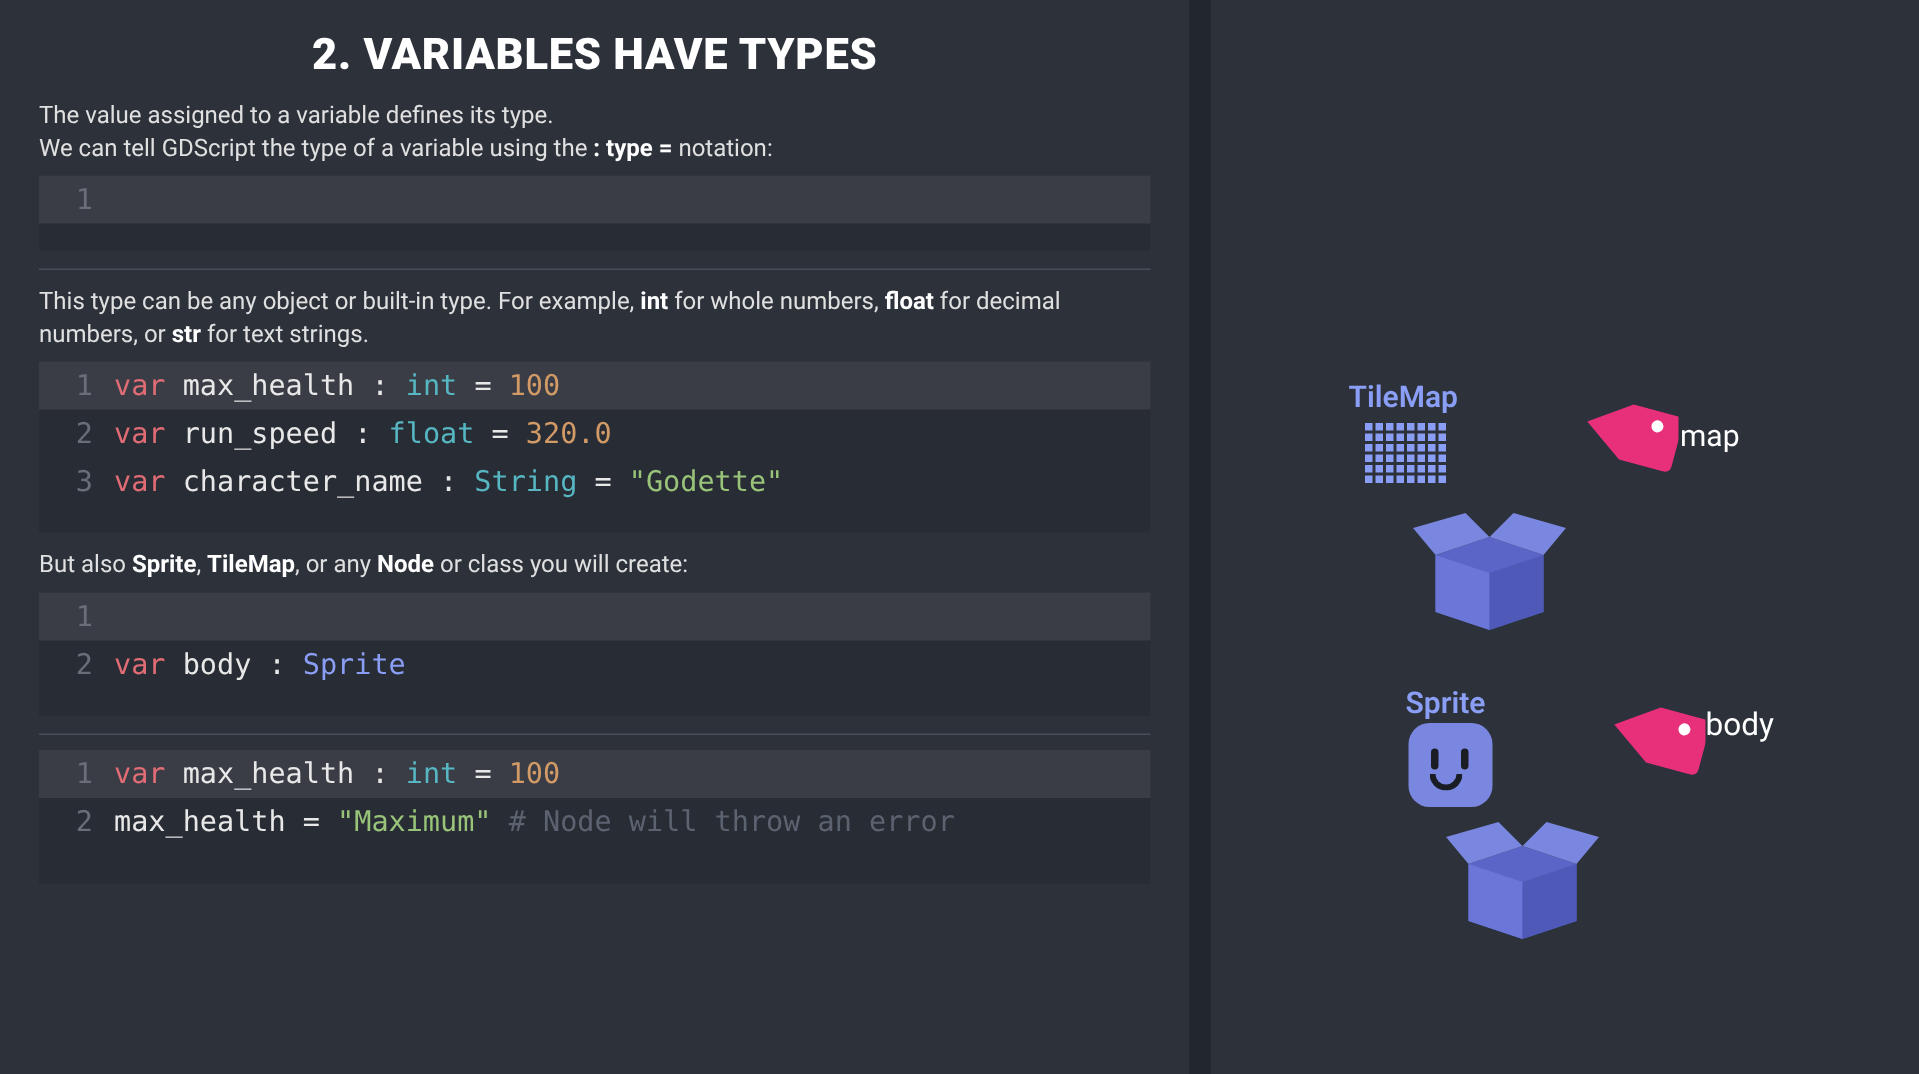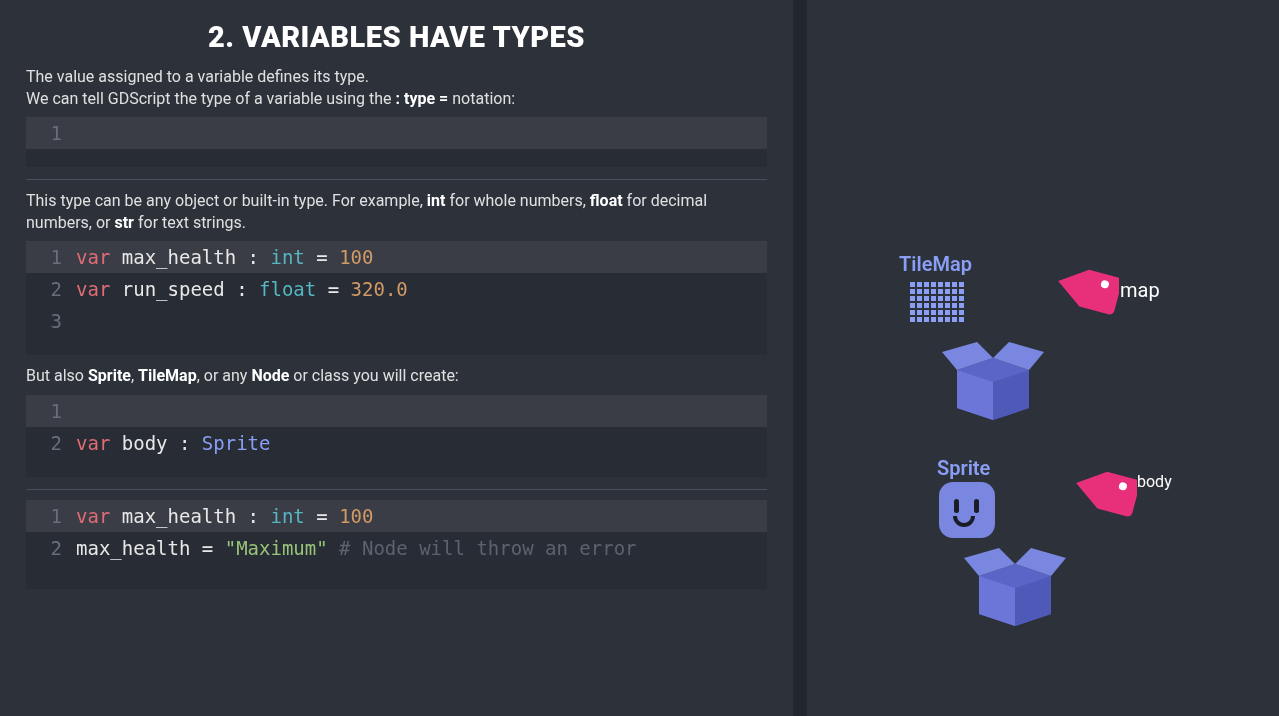--- a/index.html
+++ b/index.html
@@ -117,21 +117,21 @@
     }
     .label-map {
       color: #fff;
       font-size: 20px;
       position: absolute;
       top: 26px;
       left: 228px;
     }
     .label-body {
       color: #fff;
-      font-size: 16px;
+      font-size: 21px;
       position: absolute;
       top: 16px;
       left: 230px;
     }
     .grid-icon {
       position: absolute;
       top: 30px;
       left: 18px;
       display: grid;
       grid-template-columns: repeat(8, 5px);
@@ -215,20 +215,21 @@
     <div class="code-line hl">
       <span class="ln">1</span>
       <span class="code-text"><span class="kw">var</span><span> max_health : </span><span class="type">int</span><span> = </span><span class="num">100</span></span>
     </div>
     <div class="code-line">
       <span class="ln">2</span>
       <span class="code-text"><span class="kw">var</span><span> run_speed : </span><span class="type">float</span><span> = </span><span class="num">320.0</span></span>
     </div>
     <div class="code-line">
       <span class="ln">3</span>
+      <span class="code-text"><span class="kw">var</span><span> character_name : </span><span class="type">String</span><span> = </span><span class="str">"Godette"</span></span>
     </div>
   </div>
 
   <p class="para">
     <span>But also </span><strong>Sprite</strong><span>, </span><strong>TileMap</strong><span>, or any </span><strong>Node</strong><span> or class you will create:</span>
   </p>
 
   <div class="code-block">
     <div class="code-line hl">
       <span class="ln">1</span>

